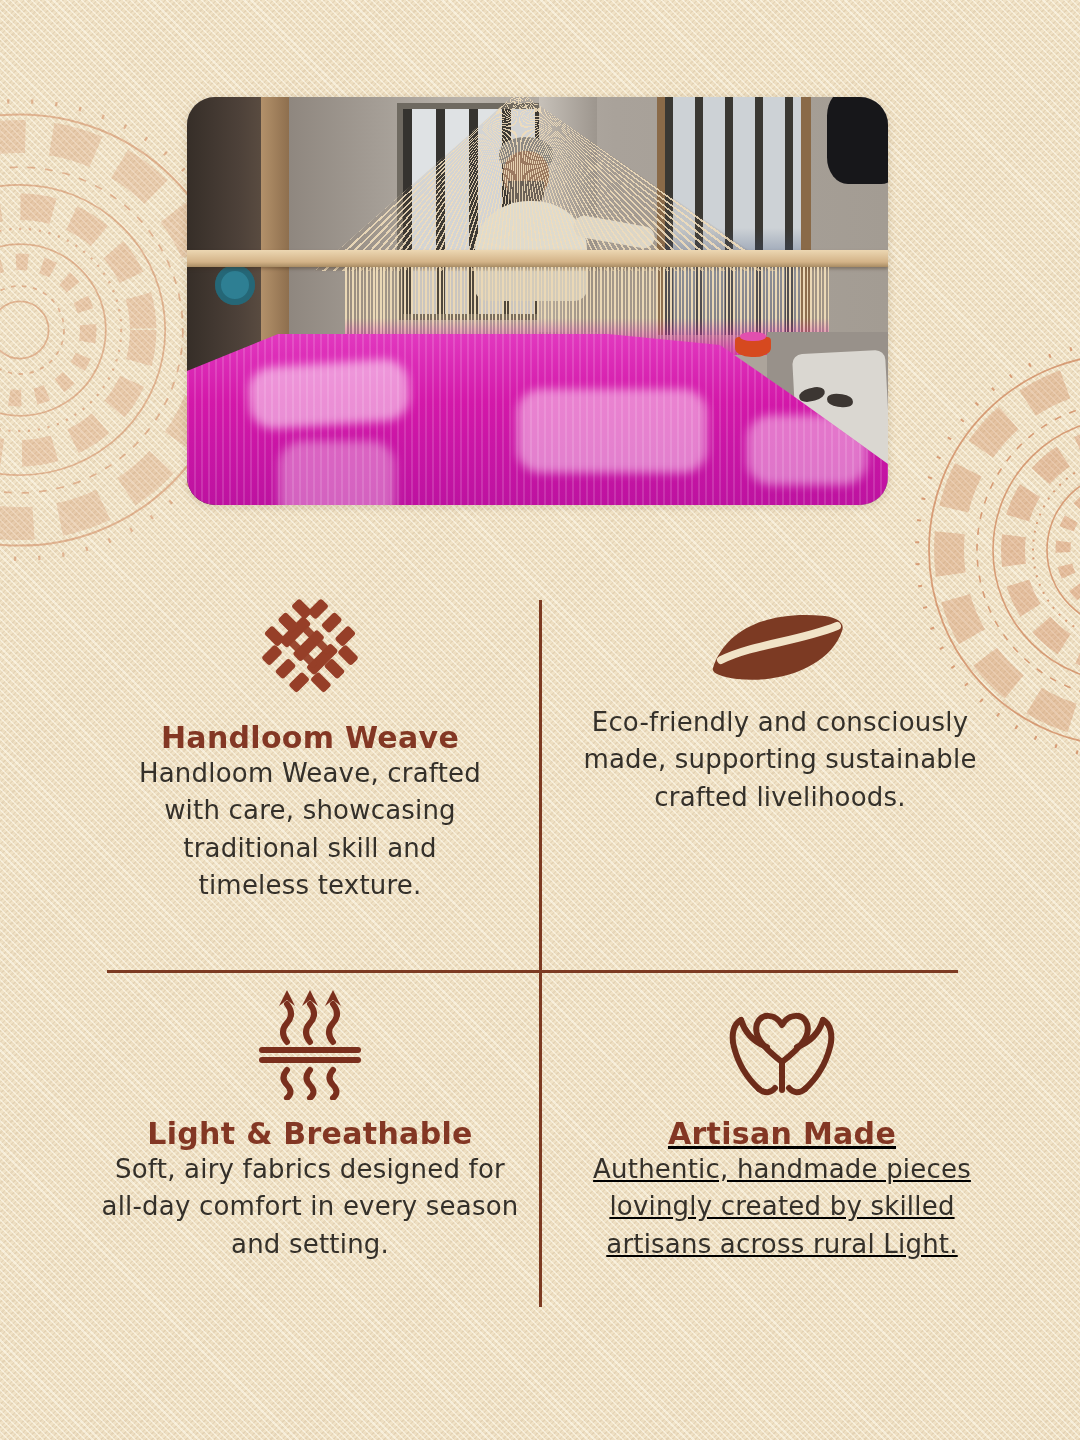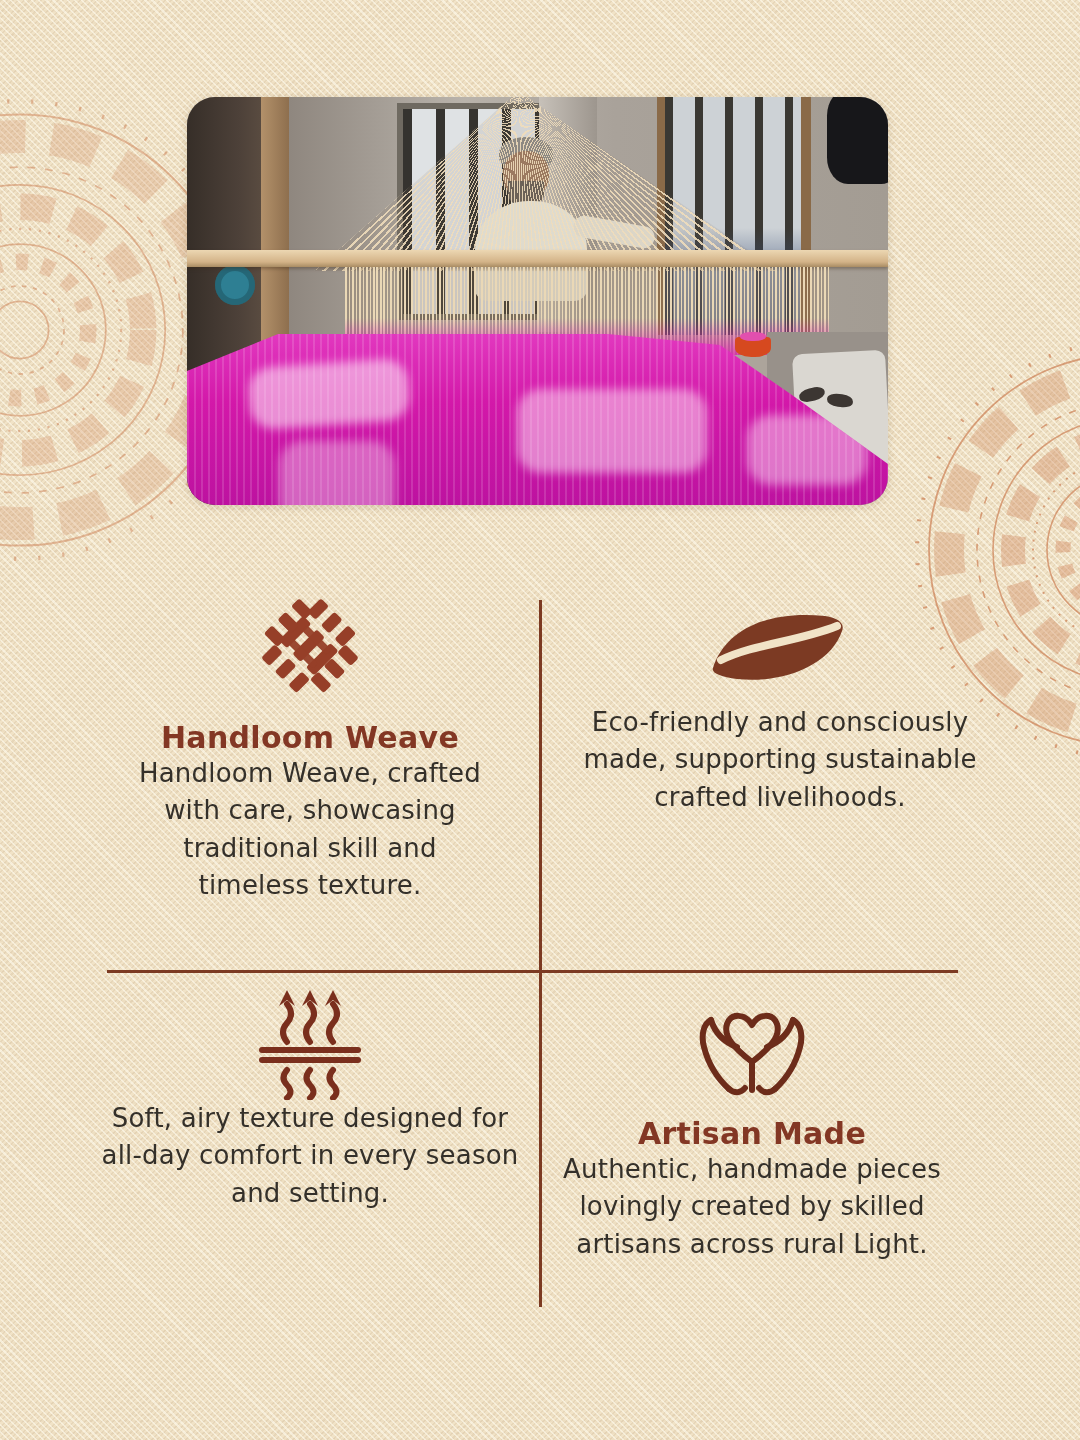--- a/index.html
+++ b/index.html
@@ -84,21 +84,21 @@
   .ph-basket::before{content:"";position:absolute;left:5px;top:-5px;width:26px;height:9px;background:#e24fae;border-radius:45%;}
 
   
   .divider-v{position:absolute;left:539px;top:600px;width:3px;height:707px;background:#7c3a22;}
   .divider-h{position:absolute;left:107px;top:970px;width:851px;height:3px;background:#7c3a22;}
 
   .quad{position:absolute;display:flex;flex-direction:column;align-items:center;text-align:center;}
   .q1{left:75px;top:590px;width:470px;}
   .q2{left:558px;top:590px;width:444px;}
   .q3{left:75px;top:986px;width:470px;}
-  .q4{left:530px;top:986px;width:444px;}
+  .q4{left:560px;top:986px;width:444px;text-decoration:underline;}
   .icon-box{height:114px;display:flex;align-items:center;justify-content:center;}
   .feat-title{
     margin-top:16px;font-size:30px;font-weight:bold;color:#833724;letter-spacing:.3px;
   }
   .feat-desc{
     font-size:26px;line-height:1.44;color:#34302a;letter-spacing:.2px;
   }
   .q1 .feat-desc{max-width:368px;}
   .q2 .feat-desc{max-width:418px;}
   .q3 .feat-desc{max-width:420px;}
@@ -222,21 +222,22 @@
           <path d="M56,84 q-7,8 0,15 q7,7 0,13"></path>
           <path d="M79,84 q-7,8 0,15 q7,7 0,13"></path>
         </g>
         <g fill="#7a2f1d">
           <path d="M25,20 L33,4 L41,20 L33,14 Z"></path>
           <path d="M48,20 L56,4 L64,20 L56,14 Z"></path>
           <path d="M71,20 L79,4 L87,20 L79,14 Z"></path>
         </g>
       </svg>
     </div>
-    <div class="feat-desc">Soft, airy texture designed for all-day comfort in every season and setting.</div>
+    <div class="feat-title">Light &amp; Breathable</div>
+    <div class="feat-desc">Soft, airy fabrics designed for all-day comfort in every season and setting.</div>
   </div>
 
   <div class="quad q4">
     <div class="icon-box">
       <svg width="154" height="114" viewBox="0 0 154 114">
         <g stroke="#6d2c1a" stroke-width="6" fill="none" stroke-linecap="round" stroke-linejoin="round">
           <path d="M77,76 C59,62 48,50 52,38 C56,27 70,27 77,39 C84,27 98,27 102,38 C106,50 95,62 77,76 Z"></path>
           <path d="M77,76 L77,104"></path>
           <path d="M36,34 C28,38 26,50 29,61 C33,77 42,92 54,103"></path>
           <path d="M36,34 C40,47 49,56 62,61"></path>

